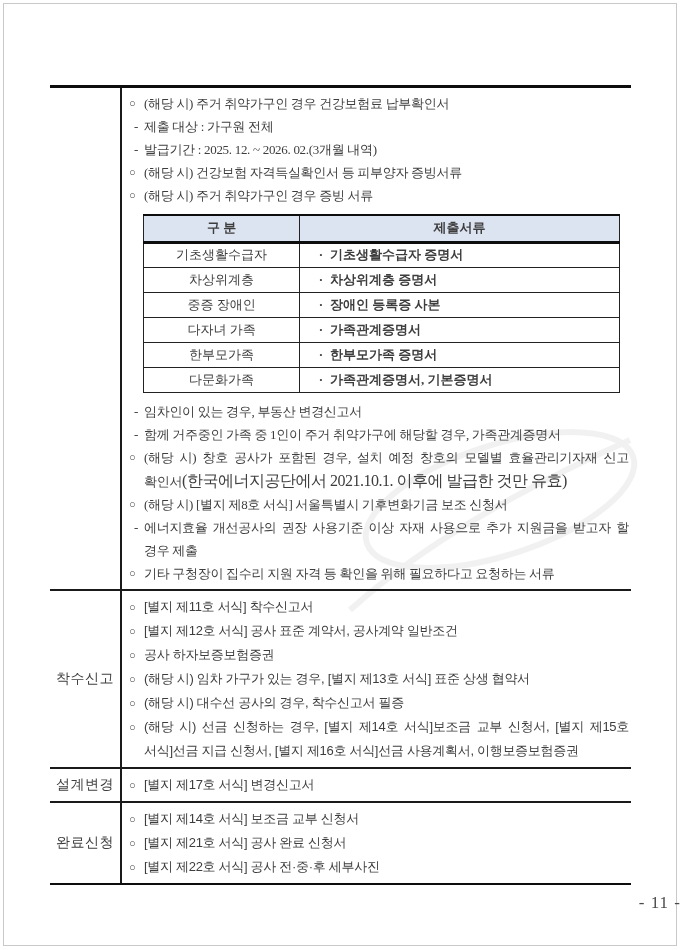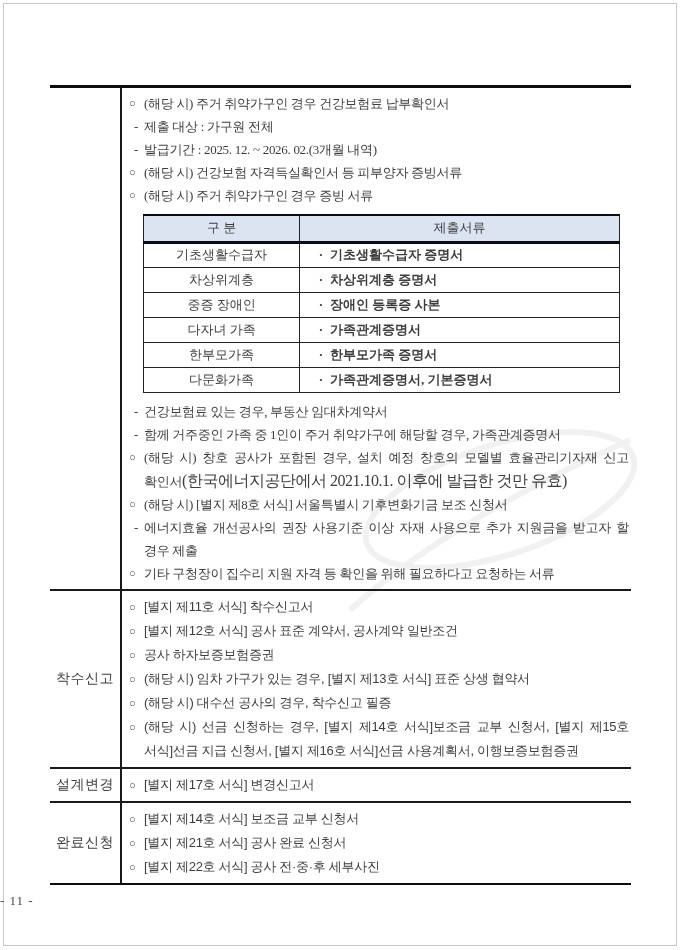--- a/index.html
+++ b/index.html
@@ -52,32 +52,32 @@
 
   .inner-table {
     margin: 7px 0 7px 21px;
     width: 477px;
     border-collapse: collapse;
     font-size: 13px;
     table-layout: fixed;
   }
   .inner-table th, .inner-table td { border: 1px solid #222; }
   .inner-table th {
-    height: 27px; font-weight: 400; text-align: center;
+    height: 27px; font-weight: 700; text-align: center;
     border-top: 2px solid #0d0d0d; border-bottom: 3px solid #0d0d0d;
   }
   .inner-table td { height: 25px; }
   .col-cat { width: 156px; }
   .td-cat { text-align: center; margin-top: 28px; }
   .td-doc { text-align: left; padding-left: 12px; font-weight: bold; }
   .td-doc .dot { display: inline-block; width: 18px; text-align: center; }
 
   .page-number {
     position: absolute; left: 0; right: 0; top: 893px;
-    text-align: left; font-size: 13px; color: #4a4a4a;
+    text-align: right; font-size: 17px; color: #4a4a4a;
     letter-spacing: 1px;
   }
 </style>
 </head>
 <body>
 
 <div class="page-border"></div>
 
 <svg class="watermark" viewBox="0 0 320 260">
   <g fill="none" stroke="#e7e7e7" stroke-width="6">
@@ -143,21 +143,21 @@
           </tr>
           <tr>
             <td class="td-cat">다문화가족</td>
             <td class="td-doc"><span class="dot">·</span><span>가족관계증명서, 기본증명서</span></td>
           </tr>
         </tbody>
       </table>
 
       <div class="item dash">
         <span class="marker">-</span>
-        <div class="body"><span>건강보험료 있는 경우, 부동산 임대차계약서</span></div>
+        <div class="body"><span>임차인이 있는 경우, 부동산 변경신고서</span></div>
       </div>
       <div class="item dash">
         <span class="marker">-</span>
         <div class="body"><span>함께 거주중인 가족 중 1인이 주거 취약가구에 해당할 경우, 가족관계증명서</span></div>
       </div>
       <div class="item">
         <span class="marker">○</span>
         <div class="body"><span>(해당 시) 창호 공사가 포함된 경우, 설치 예정 창호의 모델별 효율관리기자재 신고 확인서</span><span class="note">(한국에너지공단에서 2021.10.1. 이후에 발급한 것만 유효)</span></div>
       </div>
       <div class="item">
@@ -190,21 +190,21 @@
       <div class="item">
         <span class="marker">○</span>
         <div class="body"><span>공사 하자보증보험증권</span></div>
       </div>
       <div class="item">
         <span class="marker">○</span>
         <div class="body"><span>(해당 시) 임차 가구가 있는 경우, [별지 제13호 서식] 표준 상생 협약서</span></div>
       </div>
       <div class="item">
         <span class="marker">○</span>
-        <div class="body"><span>(해당 시) 대수선 공사의 경우, 착수신고 필증</span></div>
+        <div class="body"><span>(해당 시) 대수선 공사의 경우, 착수신고서 필증</span></div>
       </div>
       <div class="item">
         <span class="marker">○</span>
         <div class="body"><span>(해당 시) 선금 신청하는 경우, [별지 제14호 서식]보조금 교부 신청서, [별지 제15호 서식]선금 지급 신청서, [별지 제16호 서식]선금 사용계획서, 이행보증보험증권</span></div>
       </div>
     </div>
   </div>
 
   <div class="section sec-sans">
     <div class="label-cell">설계변경</div>

